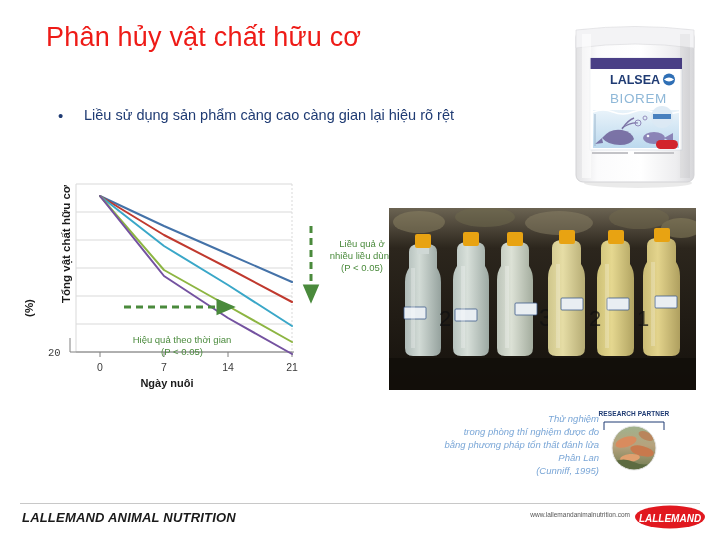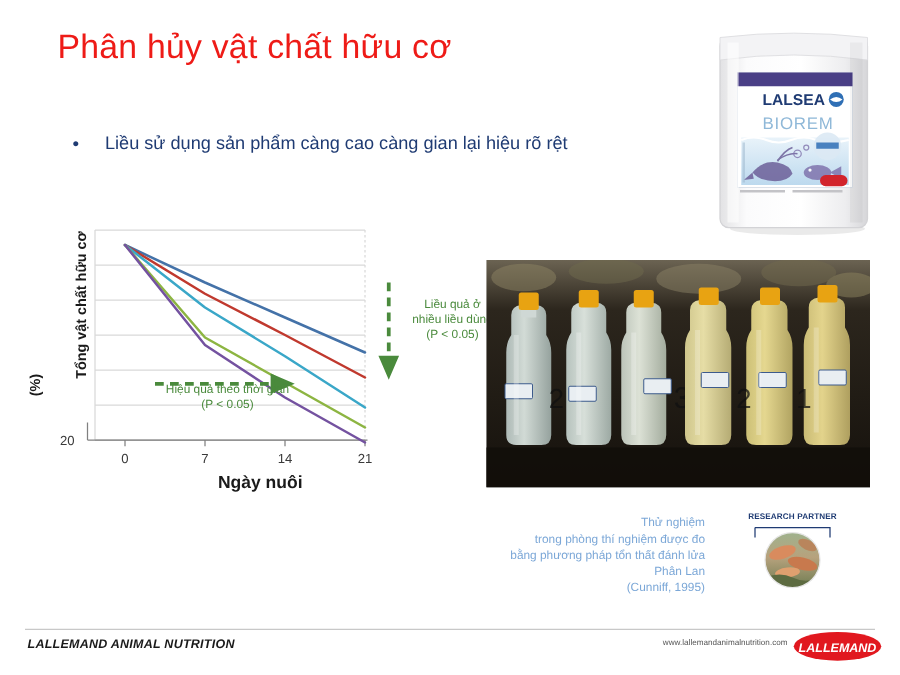--- a/index.html
+++ b/index.html
@@ -69,44 +69,45 @@
     text-align: center;
     font-size: 11.5px;
     font-weight: bold;
     color: #1a1a1a;
   }
   #y-tick-20 {
     position: absolute;
     left: 26px; top: 169px;
     font-size: 10.5px;
     color: #3a3a3a;
+    font-family: Liberation Mono, monospace;
   }
   #plot-svg { position: absolute; left: 0; top: 0; }
   .x-tick {
     position: absolute;
     top: 183px;
     width: 30px;
     text-align: center;
     font-size: 10.5px;
     color: #3a3a3a;
   }
   #x-axis-title {
     position: absolute;
-    left: 100px; top: 199px;
+    left: 85px; top: 199px;
     width: 120px;
-    text-align: right;
-    font-size: 14px;
+    text-align: center;
+    font-size: 11px;
     font-weight: bold;
     color: #1a1a1a;
   }
 
   
   #ann-time-text {
     position: absolute;
-    left: 70px; top: 128px;
+    left: 70px; top: 156px;
     width: 180px;
     text-align: center;
     font-size: 9.5px;
     color: #4a8a3c;
     line-height: 12px;
   }
   #ann-dose-text {
     position: absolute;
     left: 296px; top: 60px;
     width: 88px;
@@ -127,24 +128,25 @@
   #bottles-photo {
     position: absolute;
     left: 389px; top: 208px;
     width: 307px; height: 182px;
     overflow: hidden;
   }
 
   
   #citation {
     position: absolute;
-    left: 364px; top: 412px;
+    left: 399px; top: 412px;
     width: 200px;
     text-align: right;
     font-size: 9.5px;
+    font-style: italic;
     color: #7ba7d7;
     line-height: 13px;
   }
 
   
   #research-partner {
     position: absolute;
     left: 590px; top: 410px;
     width: 88px; height: 68px;
   }
@@ -162,21 +164,21 @@
   
   #footer-rule {
     position: absolute;
     left: 20px; top: 503px;
     width: 680px; height: 1px;
     background: #c8c8c8;
   }
   #footer-left {
     position: absolute;
     left: 22px; top: 510px;
-    font-size: 10px;
+    font-size: 13px;
     font-weight: bold;
     font-style: italic;
     color: #1a1a1a;
     letter-spacing: 0.2px;
   }
   #footer-url {
     position: absolute;
     right: 90px; top: 511px;
     font-size: 6.5px;
     color: #555555;

